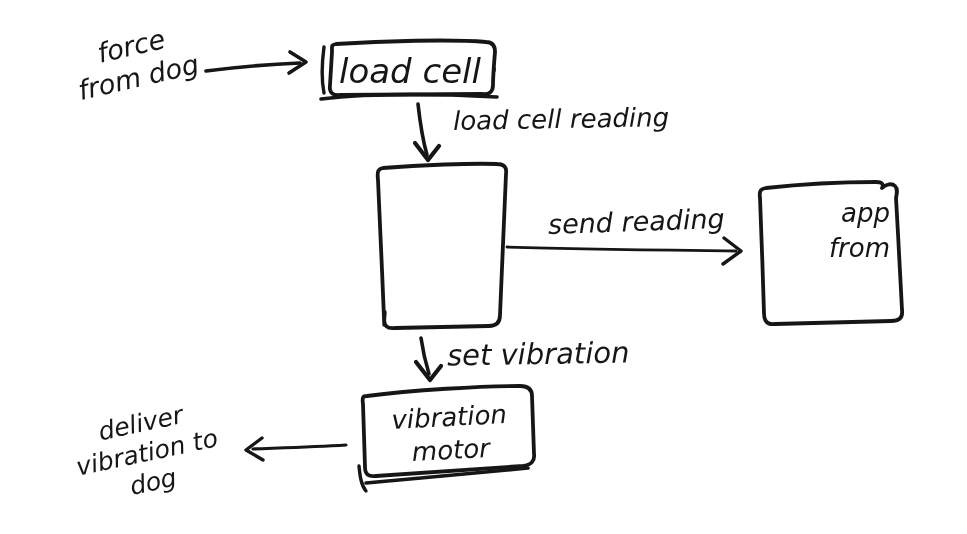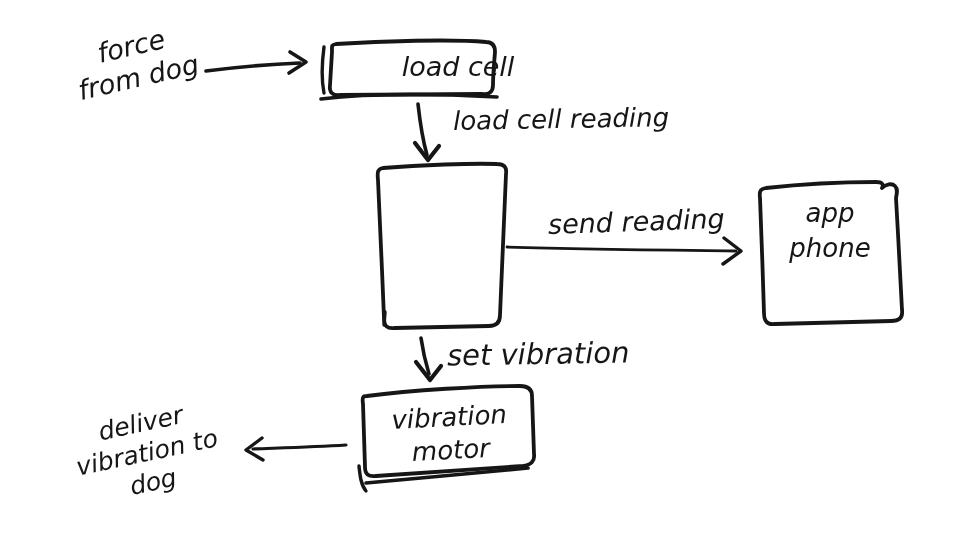--- a/index.html
+++ b/index.html
@@ -85,32 +85,32 @@
       <path d="M 346,445 C 312,447 278,448 253,449" stroke-width="3.2"></path>
       <path d="M 262,438 L 246,450 L 263,460" stroke-width="3.4"></path>
     </g>
   </svg>
 
   <div class="hw center" style="left:50px; top:30px; width:170px; font-size:27px; transform:rotate(-13deg);">
     <span class="line">force</span>
     <span class="line">from dog</span>
   </div>
 
-  <div class="hw center" style="left:330px; top:51px; width:160px; font-size:27px;margin-left:48px;">
+  <div class="hw center" style="left:330px; top:51px; width:160px; font-size:34px;">
     <span class="line">load cell</span>
   </div>
 
   <div class="hw" style="left:453px; top:104px; font-size:26px; transform:rotate(-1deg);">load cell reading</div>
 
 
   <div class="hw" style="left:548px; top:206px; font-size:27px; transform:rotate(-2deg);">send reading</div>
 
-  <div class="hw center" style="left:770px; top:196px; width:120px; font-size:26px; line-height:1.35;">
+  <div class="hw center" style="left:770px; top:196px; width:120px; font-size:26px; line-height:1.35;text-align:right;">
     <span class="line">app</span>
-    <span class="line">phone</span>
+    <span class="line">from</span>
   </div>
 
   <div class="hw" style="left:447px; top:337px; font-size:29px; transform:rotate(-1deg);">set vibration</div>
 
   <div class="hw center" style="left:375px; top:401px; width:150px; font-size:26px; line-height:1.25; transform:rotate(-3deg);">
     <span class="line">vibration</span>
     <span class="line">motor</span>
   </div>
 
   <div class="hw center" style="left:42px; top:408px; width:210px; font-size:25px; transform:rotate(-12deg);">

